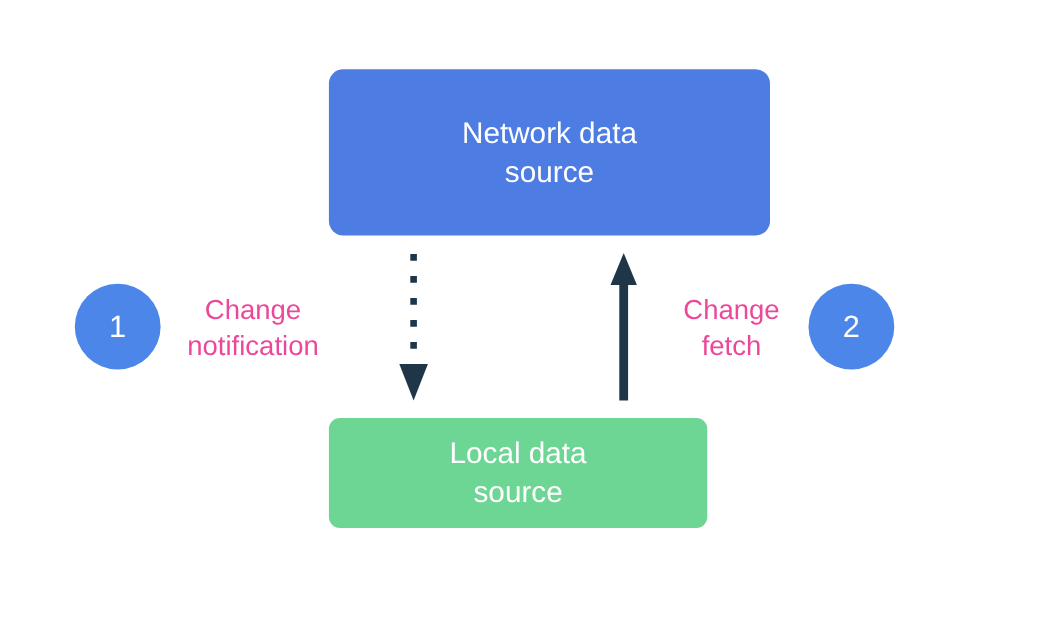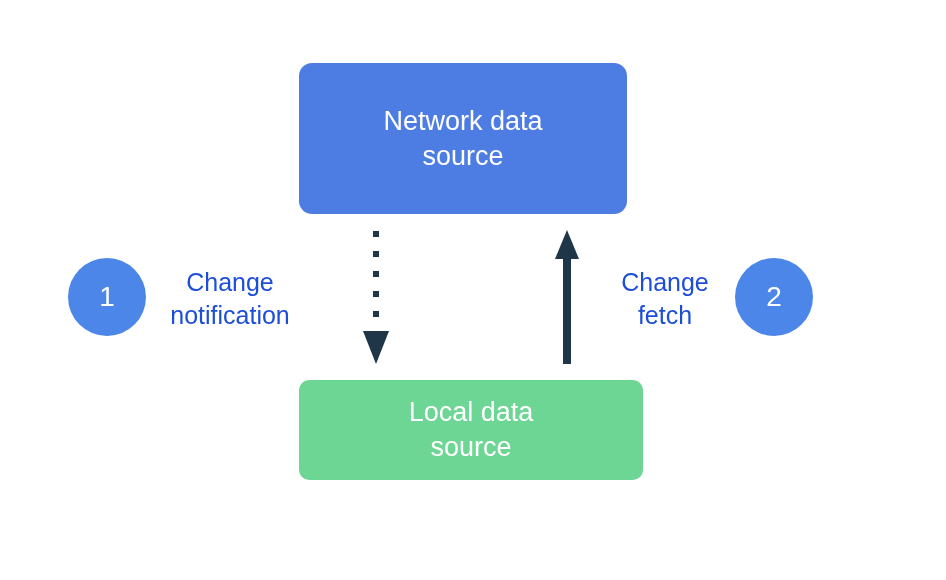--- a/index.html
+++ b/index.html
@@ -22,21 +22,21 @@
     justify-content: center;
     text-align: center;
     color: #ffffff;
     font-size: 27px;
     line-height: 35px;
     white-space: pre-line;
   }
   .box-network {
     left: 299px;
     top: 63px;
-    width: 328px;
+    width: 401px;
     height: 151px;
     background: #4D7CE3;
     border-radius: 13px;
   }
   .box-local {
     left: 299px;
     top: 380px;
     width: 344px;
     height: 100px;
     background: #6ED694;
@@ -69,21 +69,21 @@
     left: 68px;
     top: 258px;
   }
   .badge-2 {
     left: 735px;
     top: 258px;
   }
   .flow-label {
     position: absolute;
     width: 220px;
-    color: #1d4ed8;
+    color: #ec4899;
     font-size: 25px;
     line-height: 33px;
     text-align: center;
     white-space: pre-line;
   }
   .flow-label-1 {
     left: 120px;
     top: 266px;
   }
   .flow-label-2 {

